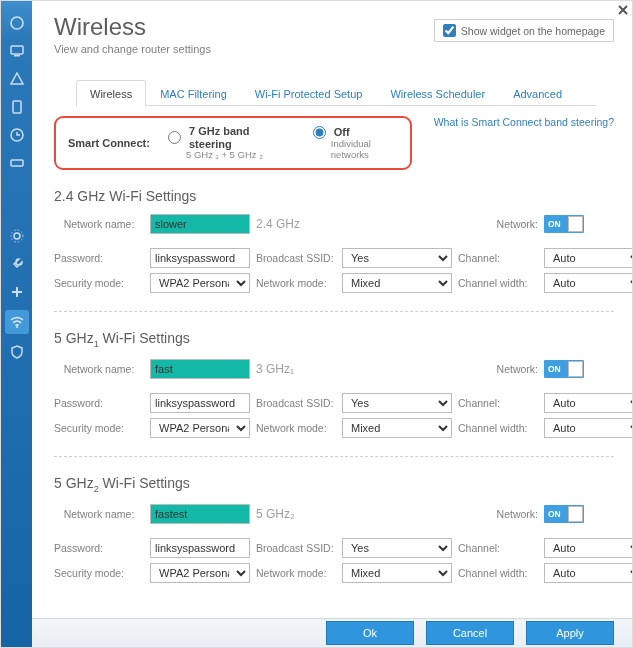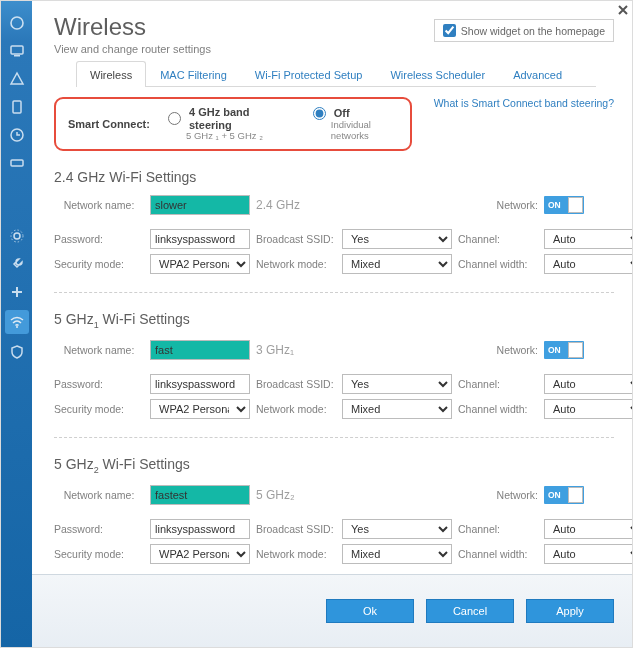--- a/index.html
+++ b/index.html
@@ -9,21 +9,21 @@
   .sidebar .sb { width: 20px; height: 20px; margin: 4px 0; display: flex; align-items: center; justify-content: center; opacity: .85; cursor: pointer; }
   .sidebar .sb svg { width: 16px; height: 16px; fill: #e6f0f9; }
   .sidebar .gap { flex: 0 0 45px; }
   .sidebar .sb.active { background: #4aa2e2; border-radius: 3px; width: 24px; height: 24px; }
   .close { position: absolute; top: 3px; right: 3px; width: 12px; height: 12px; color: #555; cursor: pointer; }
   .close svg { width: 12px; height: 12px; stroke: #555; stroke-width: 2; fill: none; }
   .main { position: absolute; left: 31px; right: 0; top: 0; bottom: 0; display: flex; flex-direction: column; }
   .header { padding: 12px 18px 0 22px; }
   .header-row { display: flex; justify-content: space-between; align-items: flex-start; }
   h1 { margin: 0; font-weight: 300; font-size: 24px; color: #5e5e5e; }
-  .subtitle { margin: 2px 0 5px 0; font-size: 11px; color: #808080; }
+  .subtitle { margin: 2px 0 24px 0; font-size: 11px; color: #808080; }
   .widget-chk { display: inline-flex; align-items: center; gap: 5px; border: 1px solid #d0d0d0; padding: 4px 8px; font-size: 10.5px; color: #666; margin-top: 6px; }
   .widget-chk input { margin: 0; accent-color: #2f7fc0; }
 
   .tabs { margin: 0 18px 0 22px; border-bottom: 1px solid #d9d9d9; display: flex; gap: 0; font-size: 11px; }
   .tab { padding: 7px 13px 6px; color: #2f7fc0; cursor: pointer; border: 1px solid transparent; border-bottom: none; position: relative; top: 1px; }
   .tab.active { color: #444; border-color: #d9d9d9; background: #fff; border-radius: 3px 3px 0 0; }
 
   .content { flex: 1; overflow: auto; padding: 10px 18px 12px 22px; }
   .sc-card { border: 2px solid #e74c3c; border-radius: 9px; padding: 7px 12px; display: flex; align-items: center; gap: 10px; flex:1; }
   .sc-label { font-weight: bold; color: #444; min-width: 90px; }
@@ -43,21 +43,21 @@
   .row .ghz { color: #9e9e9e; font-size: 12px; }
   .row .net { text-align: right; }
   .row input[type=text], .row select { width: 100%; height: 20px; font-size: 11px; padding: 2px 4px; border: 1px solid #bcbcbc; background: #14b8a6; color: #333; }
   .row2 { display: grid; grid-template-columns: 90px 100px 80px 110px 80px 100px; column-gap: 6px; align-items: center; margin-bottom: 5px; font-size: 10.5px; }
   .row2 label { color: #808080; white-space: nowrap; }
   .row2 input[type=text], .row2 select { width: 100%; height: 20px; font-size: 11px; padding: 0 4px; border: 1px solid #bcbcbc; background:#fff; color:#333;}
   .toggle { width: 40px; height: 18px; background: #3f9fe0; border-radius: 1px; position: relative; display:inline-flex; align-items:center; color:#fff; font-size:8.5px; font-weight:bold; padding-left:4px; cursor:pointer; }
   .toggle::after { content:""; position:absolute; right:1px; top:1px; width:15px; height:16px; background:#fff; border:1px solid #bcbcbc; box-sizing:border-box; }
   hr.sep { border:none; border-top:1px dashed #cfcfcf; margin:18px 0 0 0; }
 
-  .footer { background: linear-gradient(#f3f6f9,#e8eef4); border-top:1px solid #cfd8e0; padding: 24px 18px; display:flex; justify-content:flex-end; gap:12px; }
+  .footer { background: linear-gradient(#f3f6f9,#e8eef4); border-top:1px solid #cfd8e0; padding: 2px 18px; display:flex; justify-content:flex-end; gap:12px; }
   .btn { min-width: 88px; height: 24px; background:#2f95dc; color:#fff; border:1px solid #1f7abf; font-size:11px; cursor:pointer; }
 
   input[type=radio]{ accent-color:#2f7fc0; margin:0 2px 0 0; }
 </style>
 </head>
 <body>
 
 <div class="stage">
   <div class="close">
     <svg viewBox="0 0 12 12">
@@ -152,21 +152,21 @@
     </div>
 
     <div class="content">
 
       <div class="sc-flex">
         <div class="sc-card">
           <span class="sc-label">Smart Connect:</span>
           <div class="sc-opt">
             <div class="top">
                 <input type="radio" name="sc" style="">
-                <span class="title">4 GHz band steering</span>
+                <span class="title">7 GHz band steering</span>
               </div>
             <span class="sc-sub">5 GHz ₁ + 5 GHz ₂</span>
           </div>
           <div style="width:18px"></div>
           <div class="sc-opt">
             <div class="top">
                 <input type="radio" name="sc" checked="" style="">
                 <span class="title">Off</span>
               </div>
             <span class="sc-sub">Individual networks</span>

